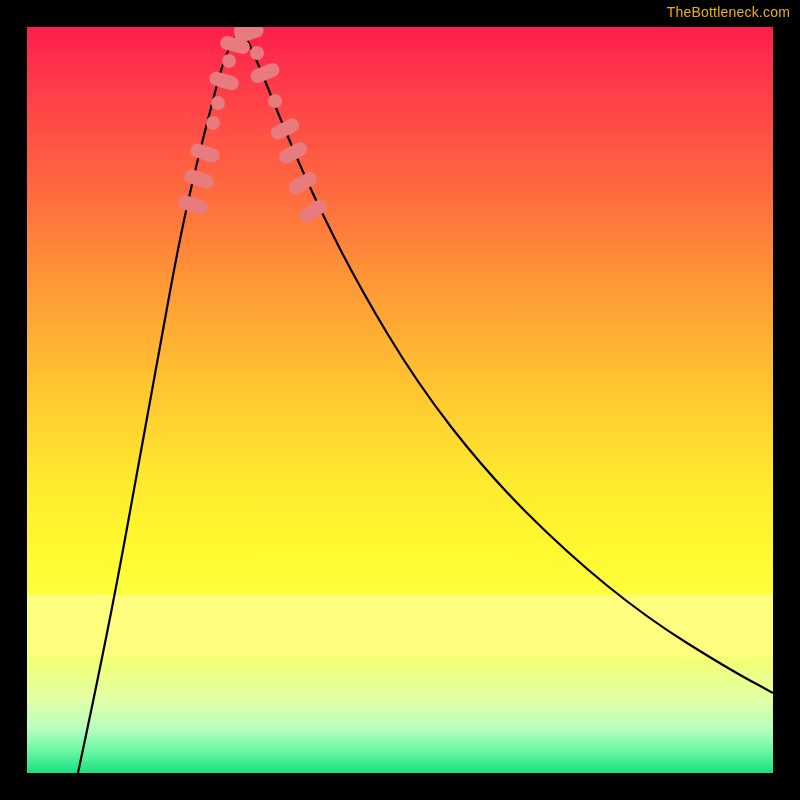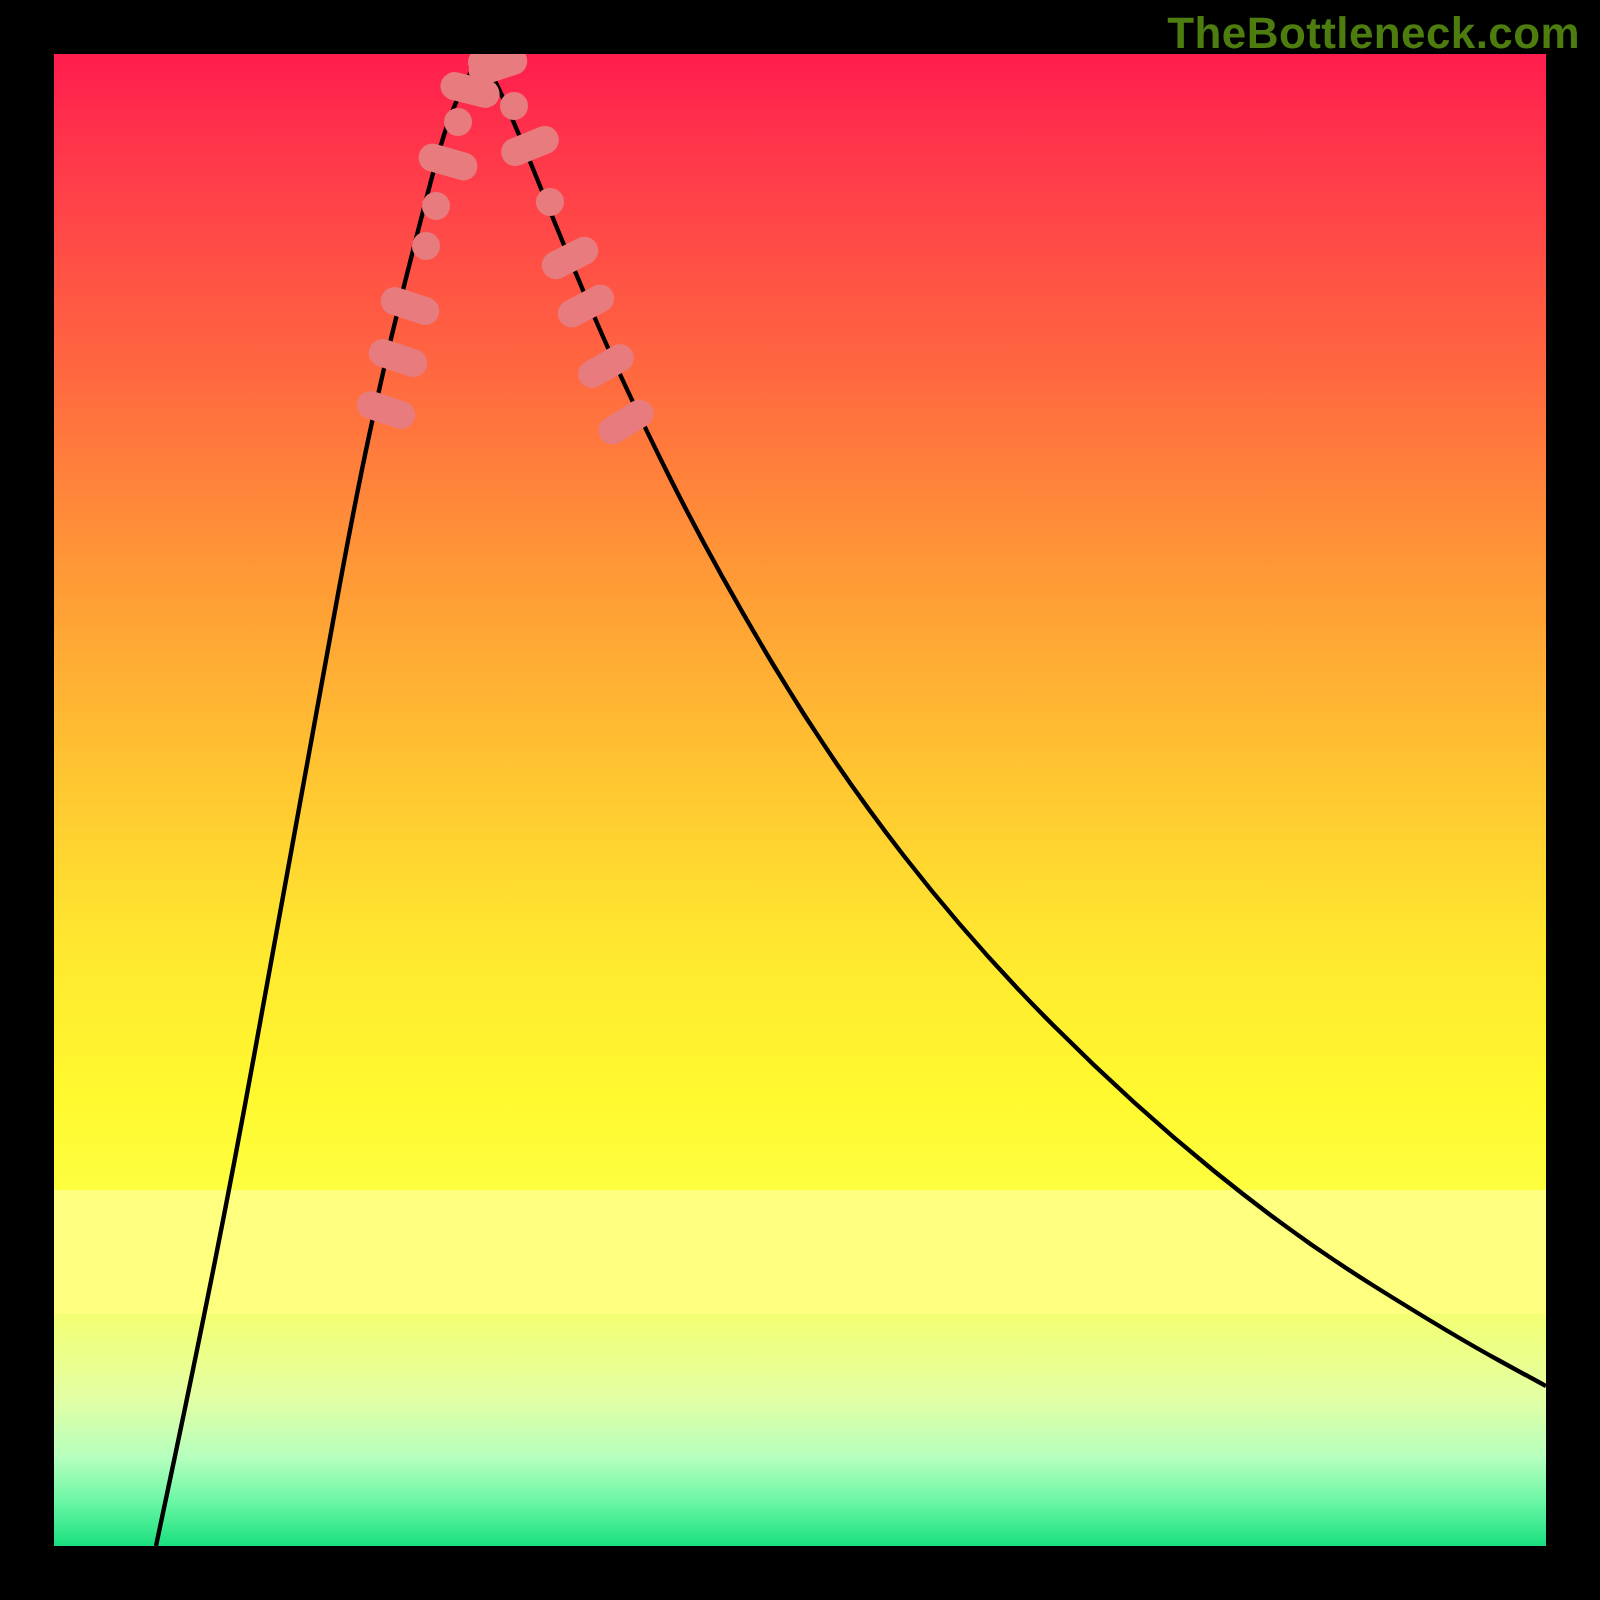--- a/index.html
+++ b/index.html
@@ -48,23 +48,23 @@
   
   .band {
     position: absolute;
     left: 0; right: 0;
     background: #feff7e;
   }
   .watermark {
     position: absolute;
     top: 4px;
     right: 10px;
-    color: #4d7c0f;
-    font-size: 22px;
-    font-weight: 700;
+    color: #eab308;
+    font-size: 14px;
+    font-weight: 400;
     letter-spacing: 0.2px;
     user-select: none;
   }
   svg.curves {
     position: absolute;
     inset: 0;
   }
   .markers circle,
   .markers rect {
     fill: #e77b7d;

